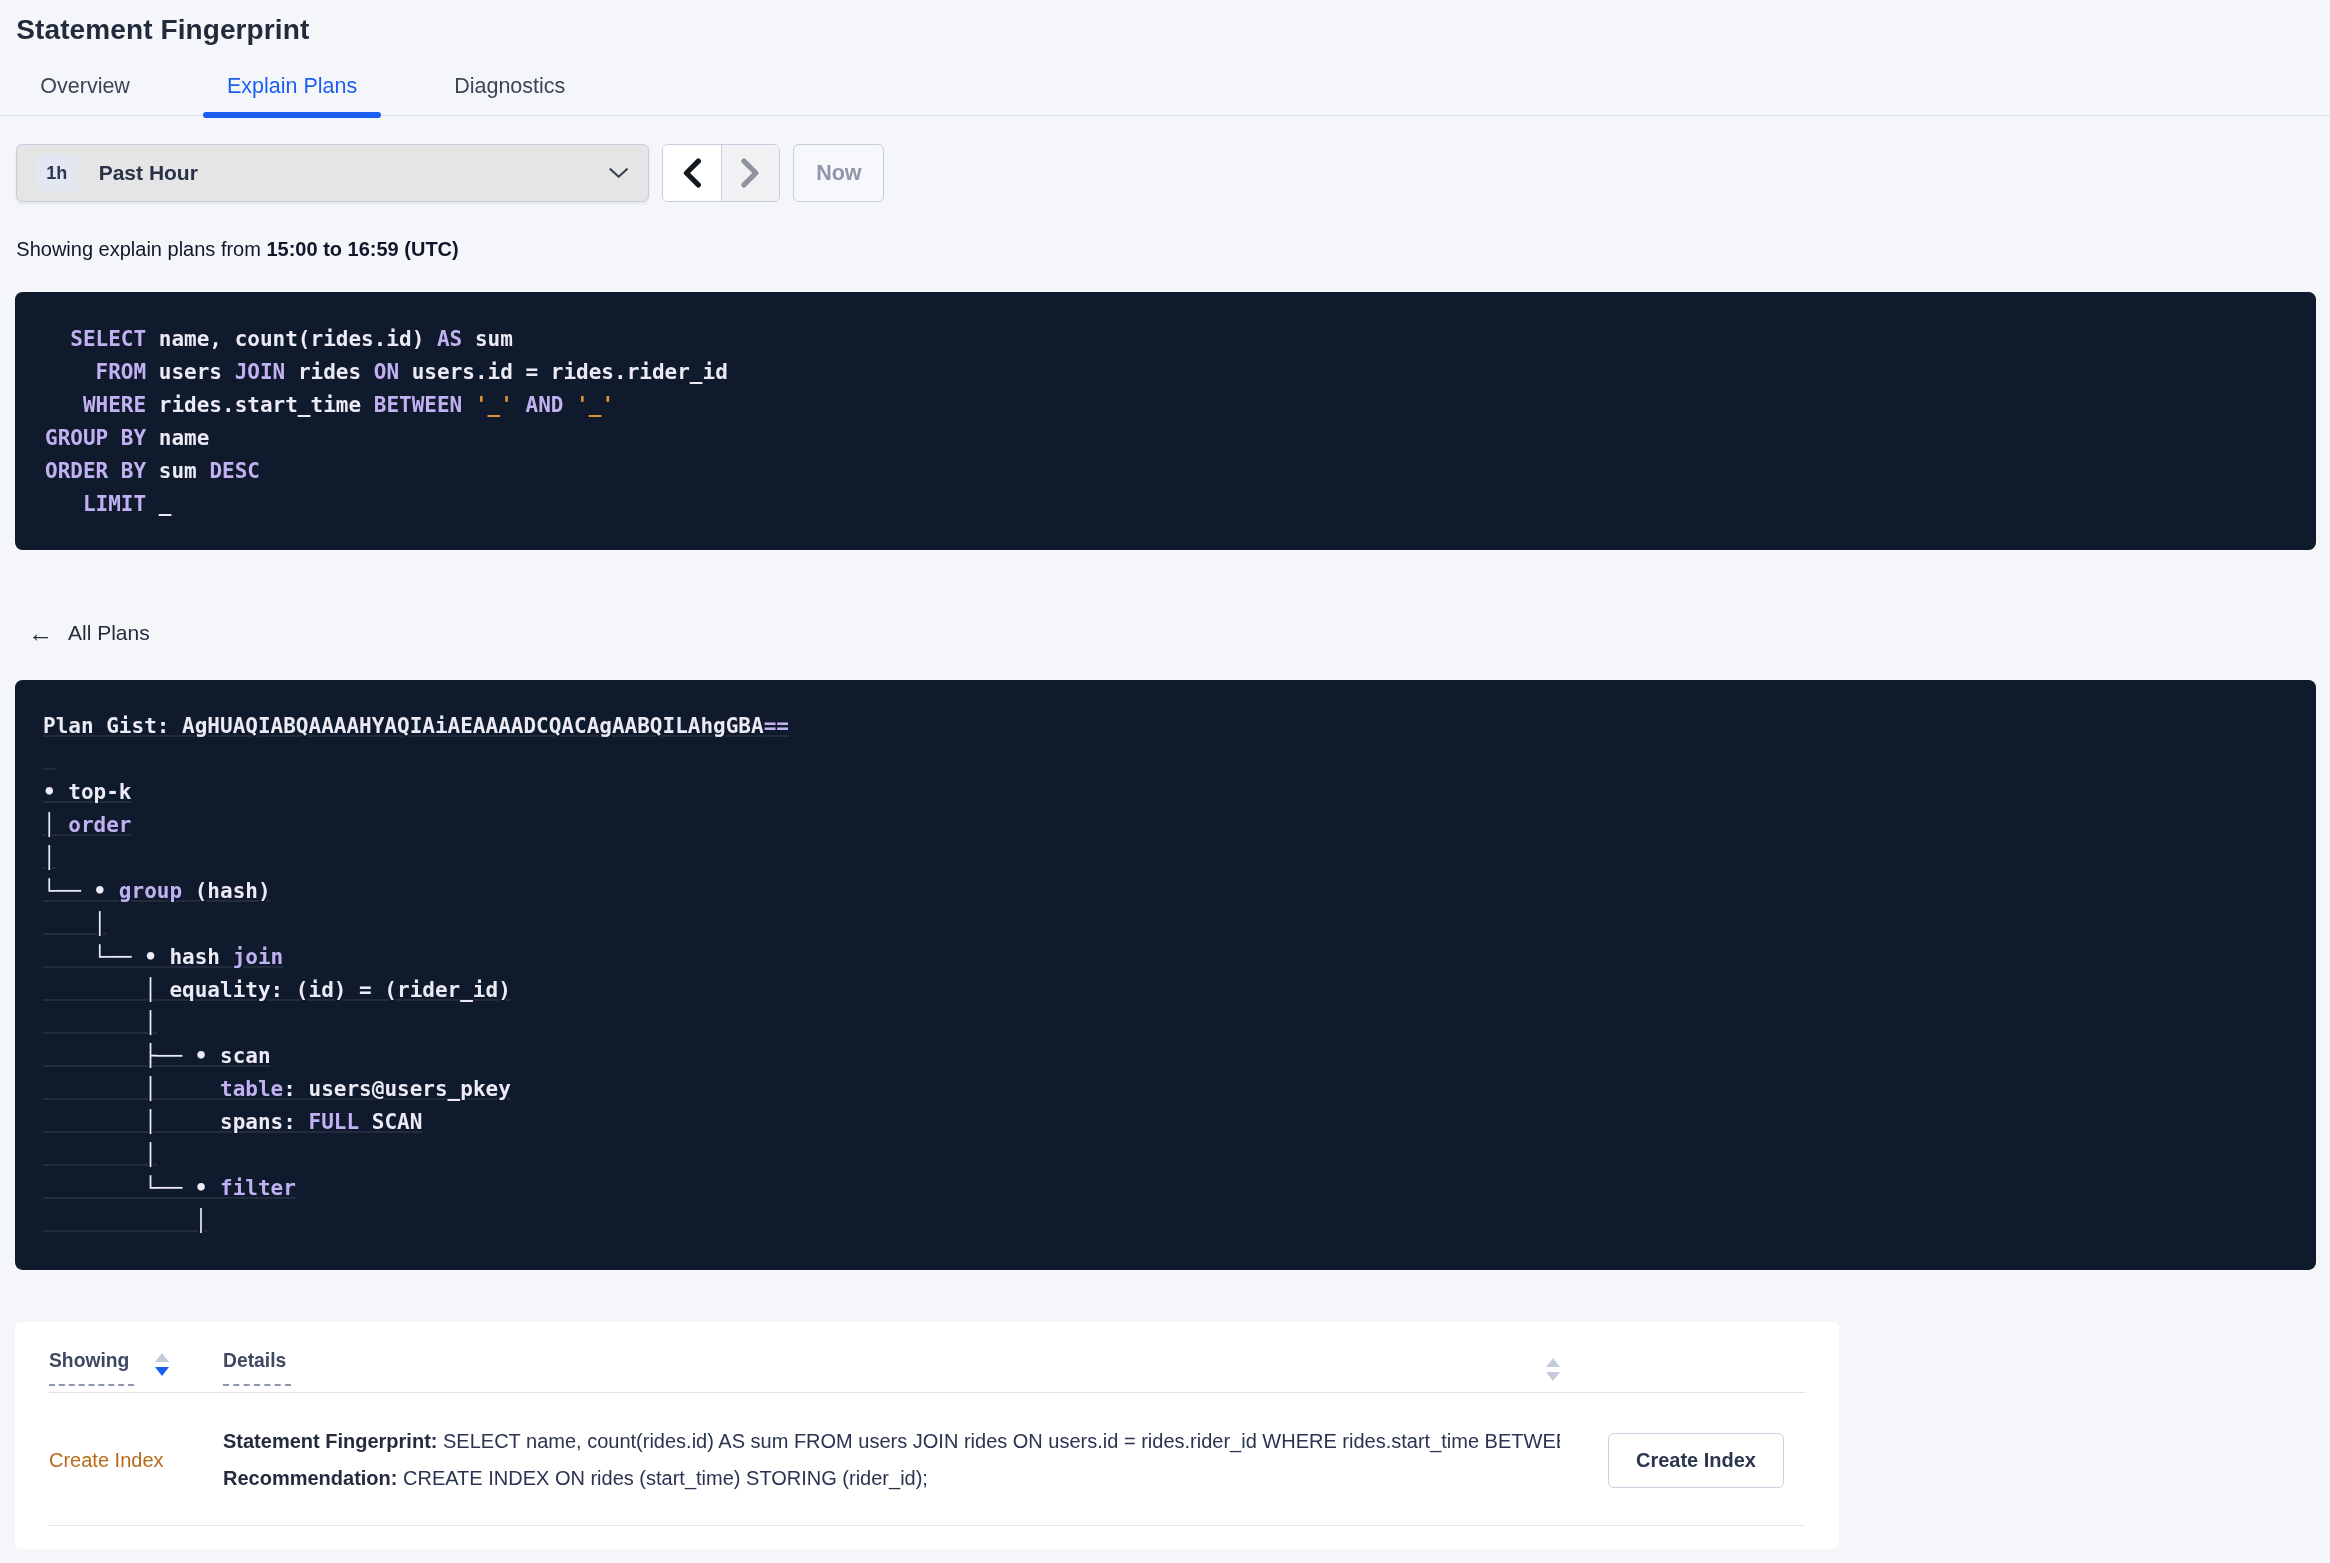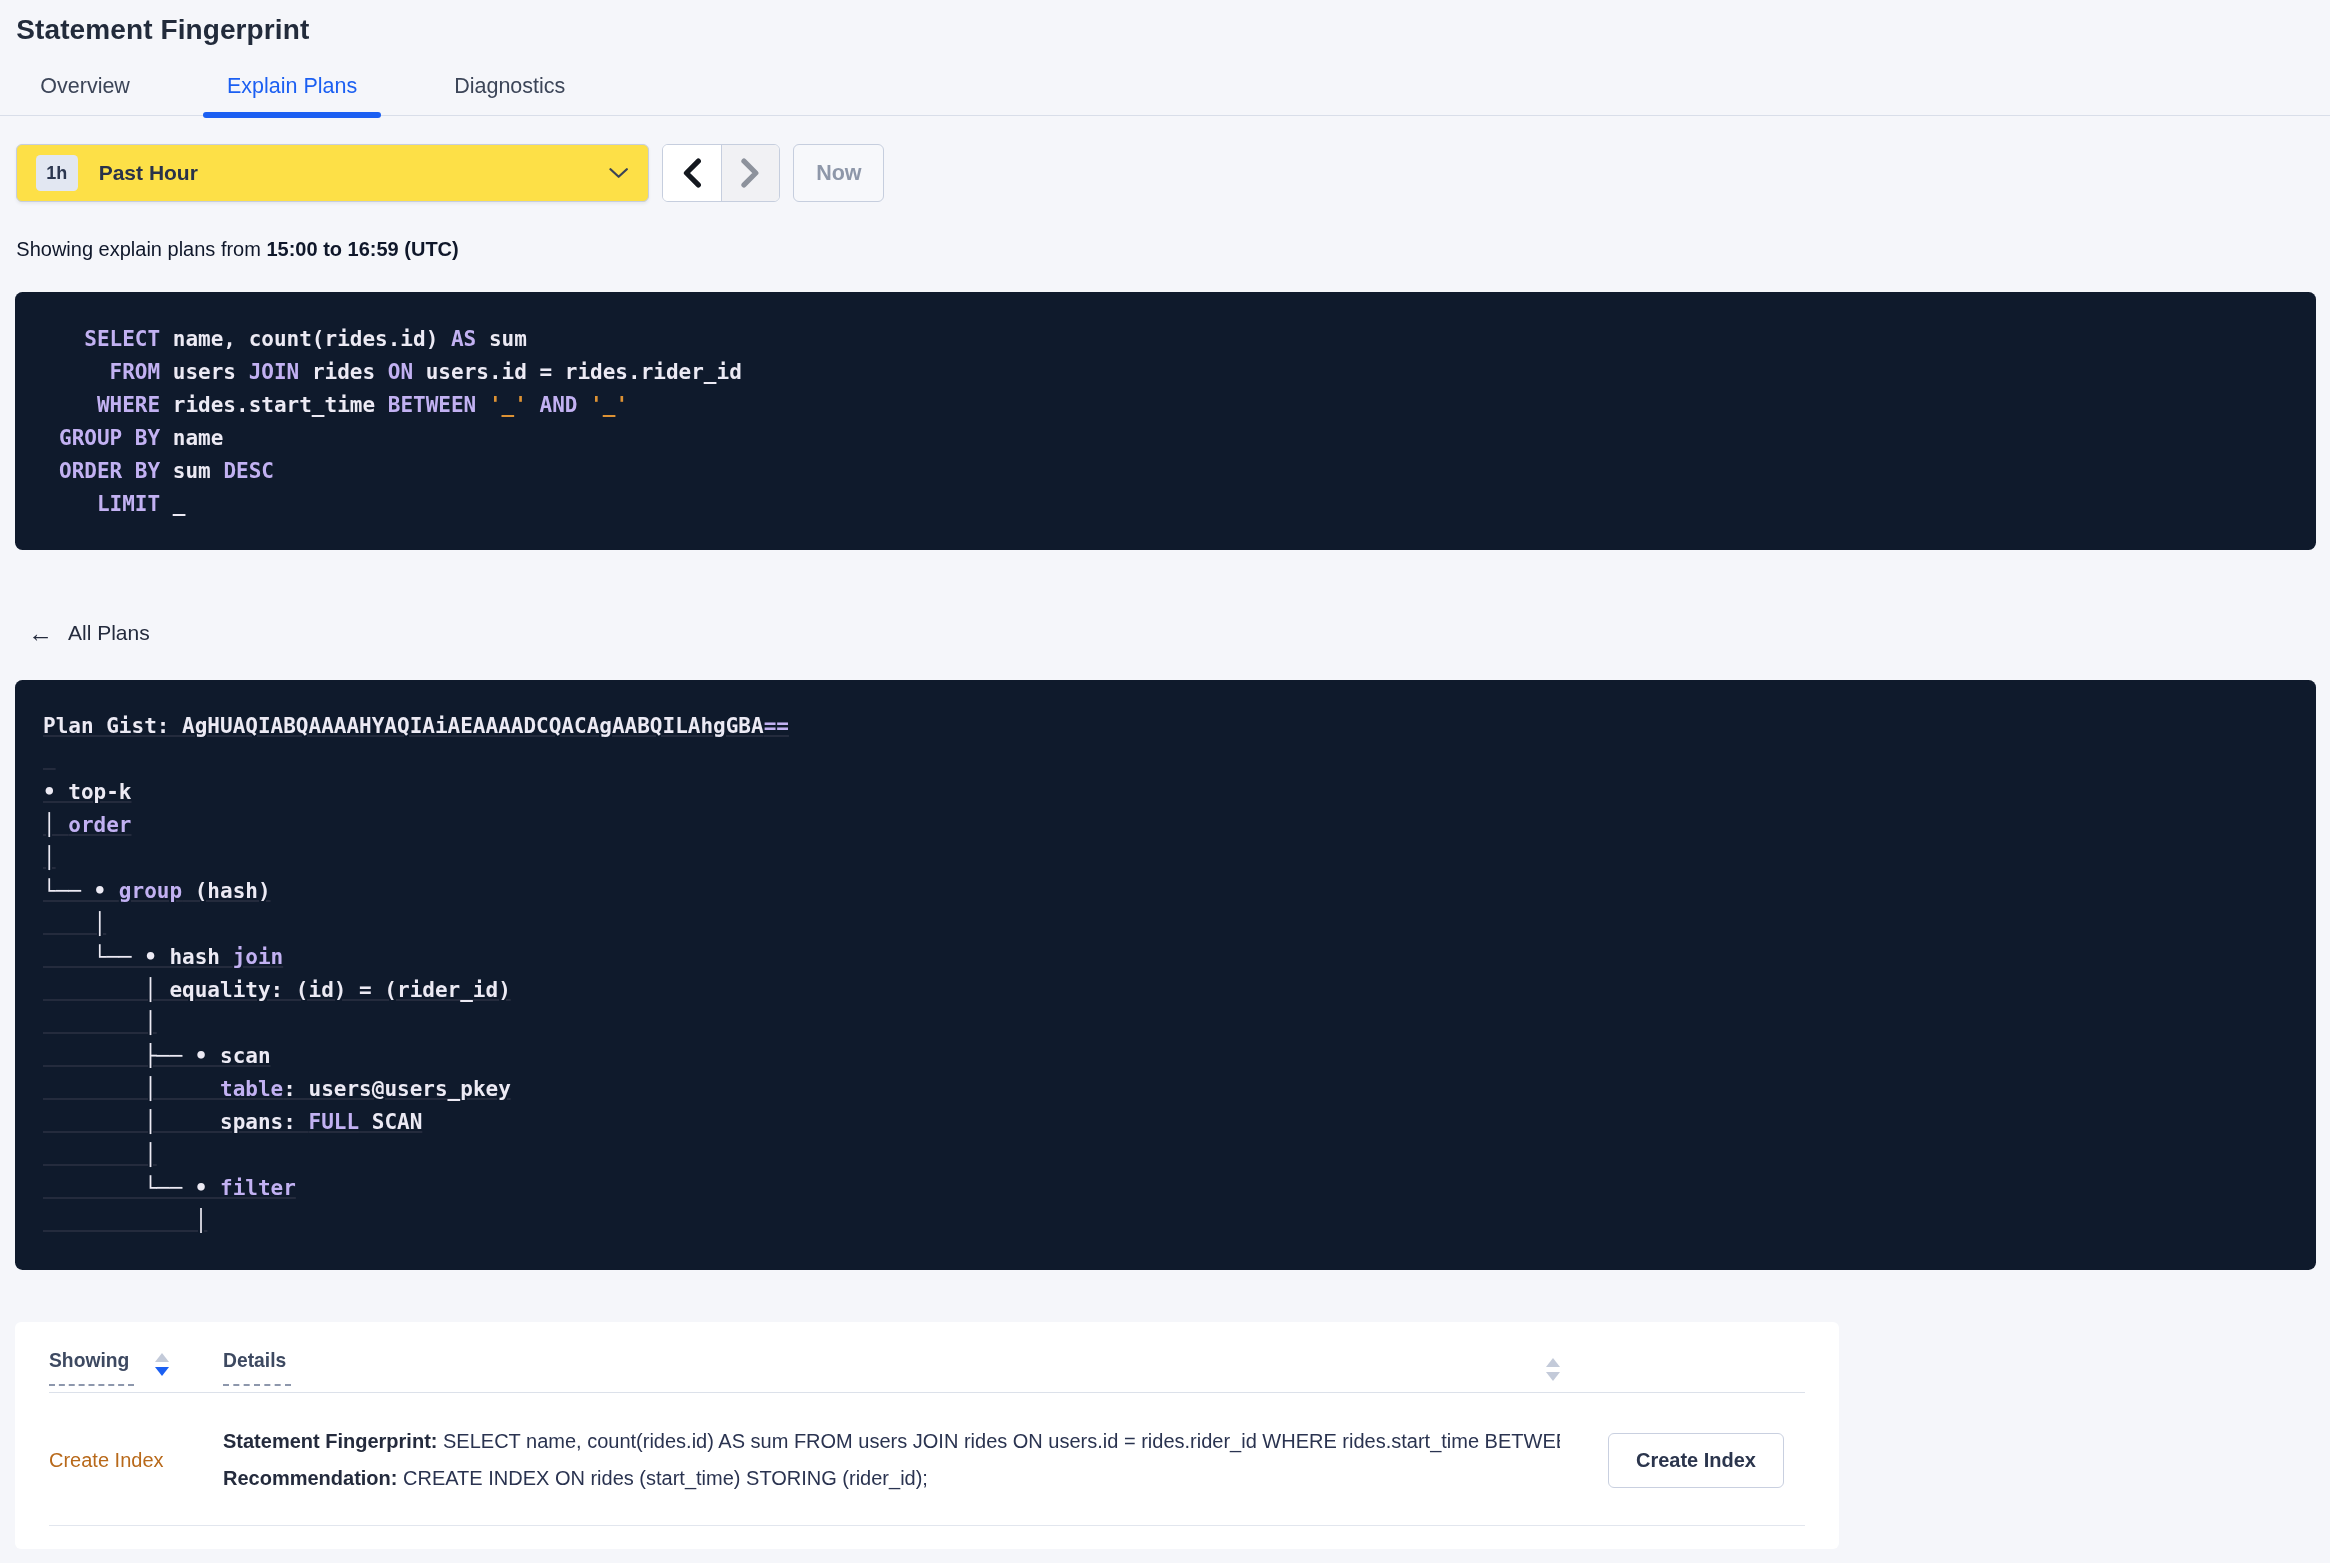--- a/index.html
+++ b/index.html
@@ -36,21 +36,21 @@
     content: ""; position: absolute; left: 0; right: 0; bottom: -3px;
     height: 6px; background: #1b5ff2; border-radius: 3px;
   }
 
   
   .controls-row {
     position: absolute; left: 15.6px; top: 144px;
     display: flex; align-items: stretch; height: 58px;
   }
   .time-selector {
-    width: 633px; background: #fde047;
+    width: 633px; background: #e5e5e5;
     border: 1.5px solid #c6cede; border-radius: 6px;
     display: flex; align-items: center; padding: 0 19.3px;
     box-shadow: 0 1.5px 3px rgba(40,50,80,.07);
     cursor: pointer;
   }
   .badge-1h {
     background: #e2e7f2; color: #2c3750;
     font-size: 18px; font-weight: bold;
     padding: 7.4px 10.4px; border-radius: 4.5px; margin-right: 21px;
   }
@@ -73,21 +73,21 @@
     background: #f7f8fb;
   }
 
   .subtitle { position: absolute; left: 16.3px; top: 238px; font-size: 20px; color: #0f172a; }
   .subtitle .bold { font-weight: bold; }
 
   
   .code-card {
     position: absolute; left: 15px; width: 2301px;
     background: #0f1a2c; border-radius: 7.4px;
-    padding: 31px 44px; overflow: hidden;
+    padding: 31px 30px; overflow: hidden;
   }
   .sql-card  { top: 292px; height: 258px; }
   .gist-card { top: 680px; height: 590px; padding: 30px 28px; text-decoration: underline; }
   .code { font-family: "DejaVu Sans Mono", monospace; font-size: 21px; font-weight: 600; color: #eceaf4; }
   .code .line { height: 33px; line-height: 33px; white-space: pre; }
   .code .k { color: #c2b1f2; }
   .code .p { color: #dd9234; }
 
   .back-link {
     position: absolute; left: 28px; top: 621px;

